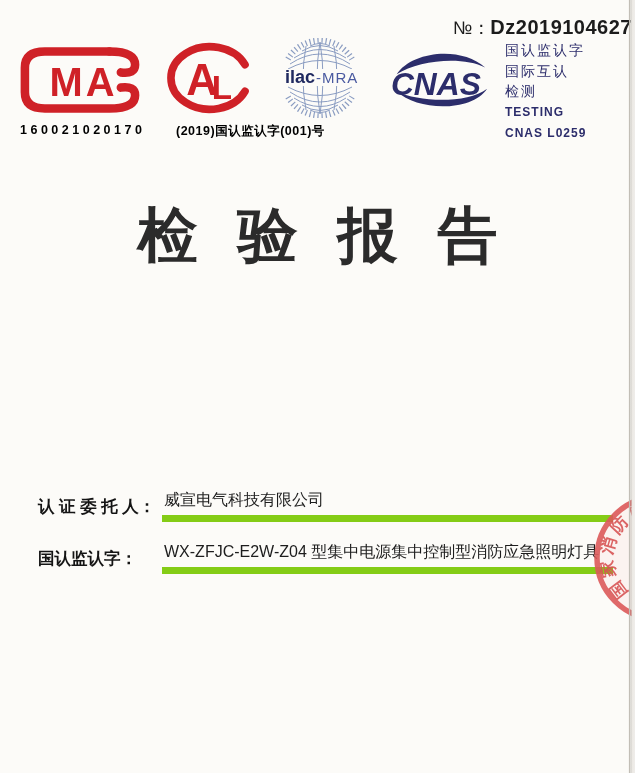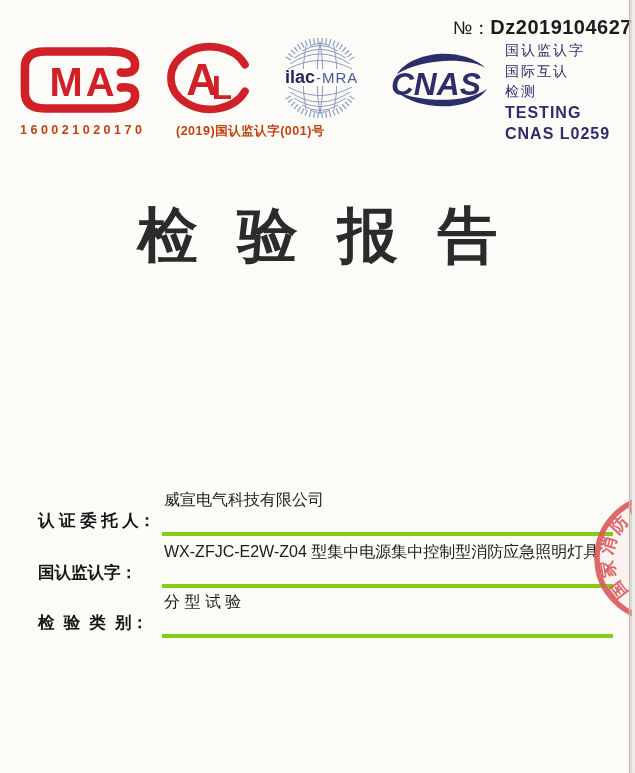--- a/index.html
+++ b/index.html
@@ -8,53 +8,53 @@
     position:relative;width:635px;height:773px;overflow:hidden;
     background:#fcfbf8;
   }
   
   .logo{position:absolute;}
   .logo-cma{left:18px;top:42px;width:124px;height:76px;}
   .logo-cal{left:161px;top:41px;width:96px;height:74px;}
   .logo-ilac{left:280px;top:38px;width:80px;height:80px;}
   .logo-cnas{left:390px;top:48px;width:100px;height:66px;}
   .red-sub{
-    position:absolute;top:123px;color:#c2410c;
+    position:absolute;top:123px;color:#000000;
     font-size:12.5px;font-weight:bold;white-space:nowrap;
   }
   .cma-number{left:20px;width:122px;text-align:center;letter-spacing:3.5px;}
   .cal-number{left:151px;letter-spacing:0.5px;margin-left:25px;}
   .report-no{
     position:absolute;left:453px;top:16px;white-space:nowrap;color:#1c1c1c;
   }
   .report-no .no-label{font-size:18px;}
   .report-no .no-value{font-size:20px;font-weight:600;letter-spacing:0.5px;}
   .cnas-block{position:absolute;left:505px;top:40px;color:#2c2d6b;}
   .cnas-block .cjk{font-size:14px;letter-spacing:2px;line-height:20.5px;}
-  .cnas-block .lat{font-size:16px;font-weight:bold;letter-spacing:1px;line-height:21px;}
+  .cnas-block .lat{font-size:12px;font-weight:bold;letter-spacing:1px;line-height:21px;}
   
   .title{
     position:absolute;top:196px;left:0;width:100%;
     text-align:center;font-size:60px;font-weight:bold;color:#2b2b2b;
     letter-spacing:40px;padding-left:40px;box-sizing:border-box;white-space:nowrap;
   }
   
   .field{
     position:absolute;left:38px;right:22px;display:flex;align-items:flex-end;
   }
   .field-1{top:490px;}
   .field-2{top:542px;}
   .field-3{top:592px;}
   .field-label{
     min-width:124px;font-size:16.5px;font-weight:bold;color:#141414;
     white-space:pre;padding-bottom:4px;flex:0 0 auto;
   }
   .field-value{
     flex:1 1 auto;font-size:16px;color:#1d1d1d;white-space:pre;
-    border-bottom:4px solid #84cc16;padding:0 0 21px 2px;
+    border-bottom:7px solid #84cc16;padding:0 0 4px 2px;
   }
   
   .footer{
     position:absolute;top:736px;left:0;width:100%;text-align:center;
     font-size:18px;color:#2e2e2e;letter-spacing:4px;padding-left:4px;
     box-sizing:border-box;
   }
   
   .stamp{position:absolute;left:588px;top:488px;width:140px;height:140px;opacity:0.9;}
   
@@ -131,24 +131,20 @@
   <div class="title">检验报告</div>
 
   <div class="field field-1">
     <span class="field-label">认 证 委 托 人：</span>
     <span class="field-value">威宣电气科技有限公司</span>
   </div>
   <div class="field field-2">
     <span class="field-label">国认监认字：</span>
     <span class="field-value">WX-ZFJC-E2W-Z04 型集中电源集中控制型消防应急照明灯具</span>
   </div>
-  <div class="field field-3">
-    <span class="field-label">检  验  类  别：</span>
-    <span class="field-value">分 型 试 验</span>
-  </div>
 
   <svg class="stamp" viewBox="0 0 140 140">
     <circle cx="70" cy="70" r="61" fill="rgba(235,130,130,0.07)" stroke="#dc5a5a" stroke-width="5.5"></circle>
     <defs>
       <path id="stamp-arc" d="M 41,104.5 A 45 45 0 0 1 92.5,31" fill="none"></path>
     </defs>
     <text font-size="17" font-weight="bold" fill="#d85454" letter-spacing="4">
       <textPath href="#stamp-arc">国家消防电子产</textPath>
     </text>
   </svg>

